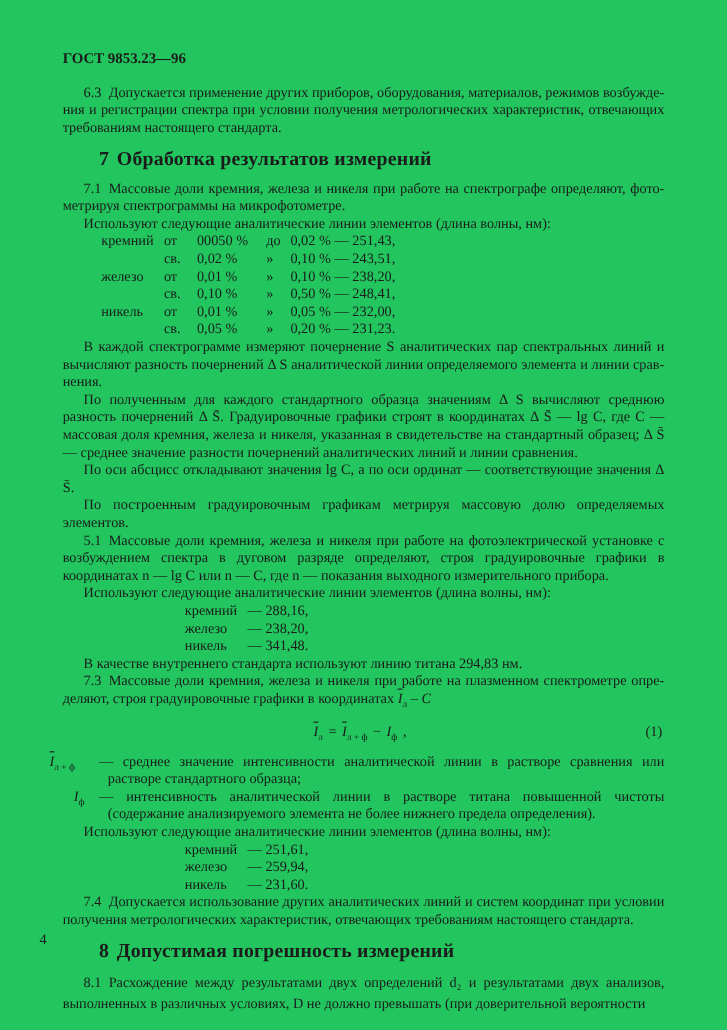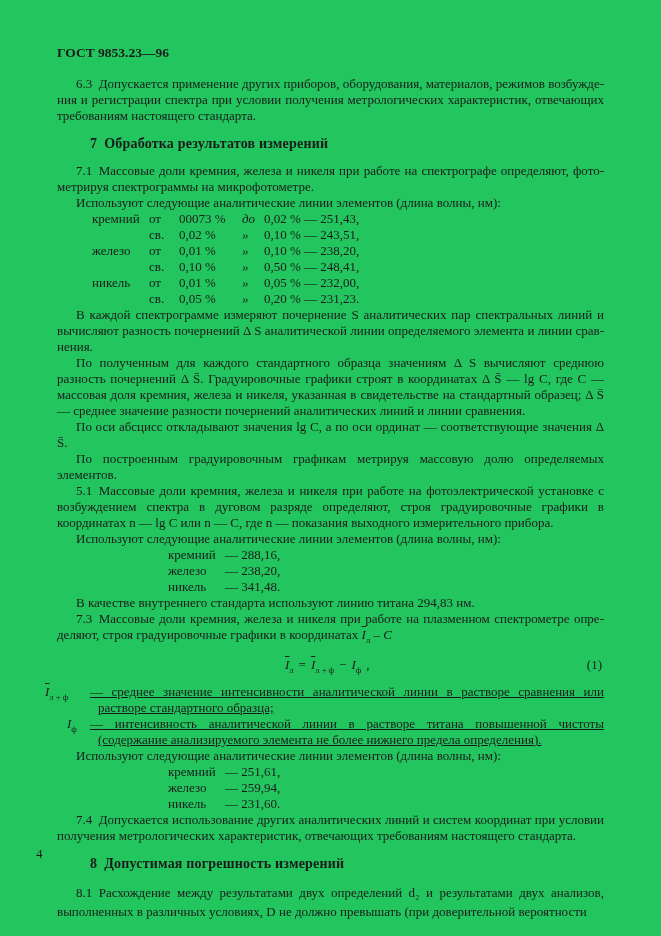--- a/index.html
+++ b/index.html
@@ -10,50 +10,50 @@
   }
   .page{
     position:relative;width:661px;height:936px;background:#22c55e;
     overflow:hidden;
   }
   .content{position:absolute;left:57px;top:44px;width:547px;}
   .doc-header{font-weight:bold;font-size:13.5px;line-height:17px;margin:0 0 15px 0;}
   p.body{margin:0;font-size:13px;line-height:16px;text-align:justify;}
   p.ind{text-indent:19px;}
   h2.sec{
-    font-size:14px;font-weight:bold;line-height:18px;
+    font-size:18px;font-weight:bold;line-height:18px;
     margin:11px 0 10px 33px;letter-spacing:.2px;
   }
   h2.sec .num{margin-right:7px;}
   
   .t71{margin-left:35px;font-size:13px;line-height:16px;}
   .t71 .trow{display:flex;}
   .t71 .c-el{width:57px;flex:none;}
   .t71 .c-m1{width:30px;flex:none;}
   .t71 .c-v1{width:63px;flex:none;}
-  .t71 .c-m2{width:22px;flex:none;font-style:italic;}
+  .t71 .c-m2{width:22px;flex:none;}
   .t71 .c-v2{flex:1;}
   
   .wlist{margin-left:111px;font-size:13px;line-height:16px;}
   .wlist .wrow{display:flex;}
   .wlist .el{width:57px;flex:none;}
   
   .formula{position:relative;height:20px;margin:12px 0 9px 0;font-size:13px;line-height:20px;text-align:center;}
   .f-expr{position:absolute;left:228px;top:0;}
   .f-num{position:absolute;right:2px;top:0;}
   .f-op{margin:0 5px;}
   i.v{font-style:italic;font-family:"Liberation Serif",serif;}
   i.ov{font-style:italic;text-decoration:overline;}
   sub{font-size:8.5px;font-style:normal;line-height:0;}
   
   .defs{margin-left:-12px;font-size:13px;line-height:16px;}
   .def{display:flex;}
   .def .term{width:45px;flex:none;box-sizing:border-box;}
   .def.d2 .term{padding-left:22px;}
-  .def .desc{flex:1;text-align:justify;text-indent:-8px;padding-left:8px;text-decoration:underline;}
+  .def .desc{flex:1;text-align:justify;text-indent:-8px;padding-left:8px;}
   p.p81{line-height:19px;}
   .page-number{position:absolute;left:36px;top:846px;font-size:13px;}
 </style>
 </head>
 <body>
 
 <div class="page">
   <div class="content">
 
     <div class="doc-header">ГОСТ 9853.23—96</div>
@@ -62,21 +62,21 @@
 
     <h2 class="sec"><span class="num">7</span><span>Обработка результатов измерений</span></h2>
 
     <p class="body ind">7.1 Массовые доли кремния, железа и никеля при работе на спектрографе определяют, фото­метрируя спектрограммы на микрофотометре.</p>
     <p class="body ind">Используют следующие аналитические линии элементов (длина волны, нм):</p>
 
     <div class="t71">
       <div class="trow">
         <span class="c-el">кремний</span>
           <span class="c-m1">от</span>
-          <span class="c-v1">00073 %</span>
+          <span class="c-v1">00050 %</span>
           <span class="c-m2">до</span>
           <span class="c-v2">0,02 % — 251,43,</span>
       </div>
       <div class="trow">
         <span class="c-el"></span>
           <span class="c-m1">св.</span>
           <span class="c-v1">0,02 %</span>
           <span class="c-m2">»</span>
           <span class="c-v2">0,10 % — 243,51,</span>
       </div>

